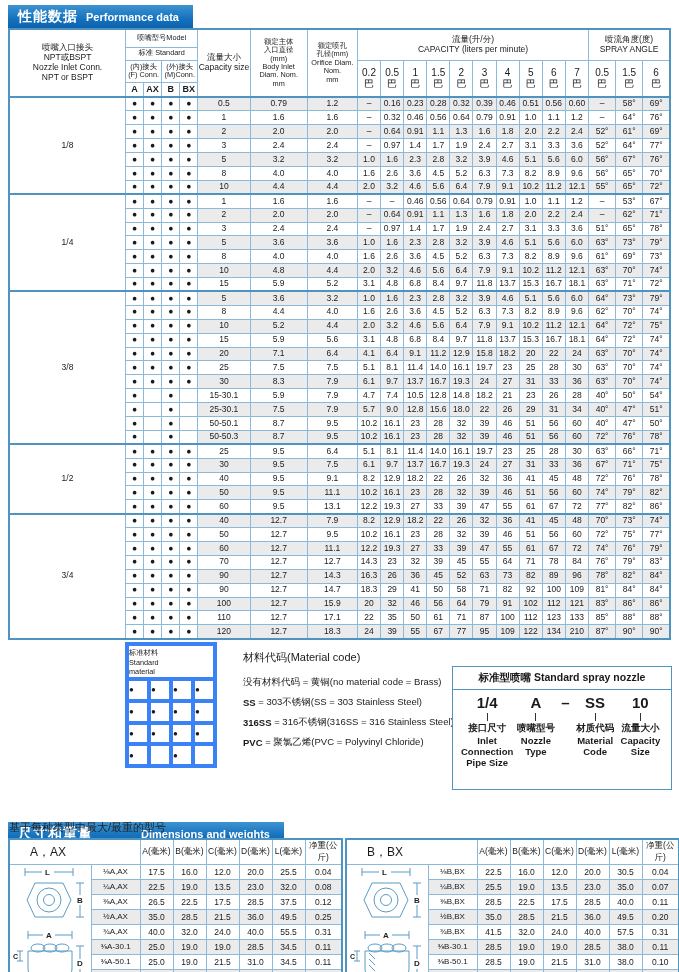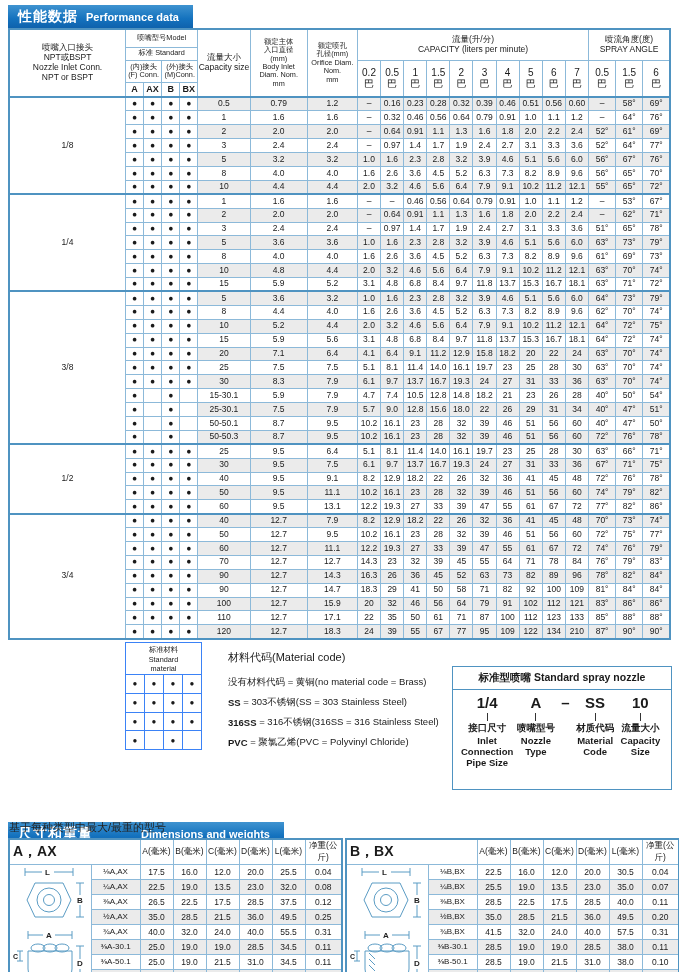--- a/index.html
+++ b/index.html
@@ -22,21 +22,21 @@
   .perf .bar{white-space:pre-line;font-size:10px;}
   .perf tbody tr{height:13.9px;}
   .perf tbody tr.g td{background:#ebebeb;}
   .perf tbody tr td.dotcell,.perf tbody tr td.sizecell{background:#fff;}
   .perf tbody tr.sec td{border-top:2px solid #4f93c1;}
   .dotcell{font-size:7px;}
   .sizecell{font-size:10px;}
   
   .material{position:absolute;left:125px;top:642px;display:flex;align-items:flex-start;}
   .mat-grid{border:1px solid #4f93c1;}
-  .mat-grid th,.mat-grid td{border:1px solid #3b82f6;text-align:center;padding:0;}
+  .mat-grid th,.mat-grid td{border:4px solid #3b82f6;text-align:left;padding:0;}
   .mat-grid th{font-weight:normal;font-size:7.3px;white-space:pre-line;height:31px;background:#fff;}
   .mat-grid td{width:18px;height:17.8px;font-size:8px;}
   .mat-texts{margin-left:26px;}
   .mat-title{height:31px;display:flex;align-items:center;font-size:11px;}
   .mat-line{height:19.8px;display:flex;align-items:center;font-size:9.5px;white-space:pre;}
   .mat-line b{font-size:9.5px;}
   
   .order-title{position:absolute;left:452px;top:645px;color:#e6330f;display:flex;align-items:baseline;gap:6px;}
   .order-title .cn{font-size:14px;font-weight:bold;}
   .order-title .en{font-size:11px;font-weight:bold;}
@@ -47,21 +47,21 @@
   .part.dash{flex:0 0 14px;}
   .pcode{font-weight:bold;font-size:15px;line-height:1.1;}
   .ptick{width:1px;height:8px;background:#333;margin:1px auto 1px auto;}
   .pcn{font-weight:bold;font-size:9.5px;margin-top:1px;}
   .pen{font-weight:bold;font-size:9.5px;white-space:pre-line;line-height:1.2;}
   
   .note{position:absolute;left:9px;top:820px;font-size:11px;color:#222;}
   .dims{position:absolute;top:838px;border:2px solid #4f93c1;}
   .dims th,.dims td{border:1px solid #8cb9d9;text-align:center;padding:0;font-size:8.5px;}
   .dims th{font-weight:normal;background:#fff;height:16px;}
-  .dims th.ttl{font-weight:bold;font-size:14px;text-align:left;padding-left:3px;}
+  .dims th.ttl{font-weight:normal;font-size:12px;text-align:left;padding-left:20px;}
   .dims tbody tr{height:14.4px;}
   .dims tbody tr.g td{background:#ebebeb;}
   .dims td.diag{background:#fff !important;vertical-align:middle;}
   .dims td.lbl{font-size:8px;}
   #dimsA{left:8px;width:333px;}
   #dimsB{left:345px;width:333px;}
 </style>
 </head>
 <body>
 

